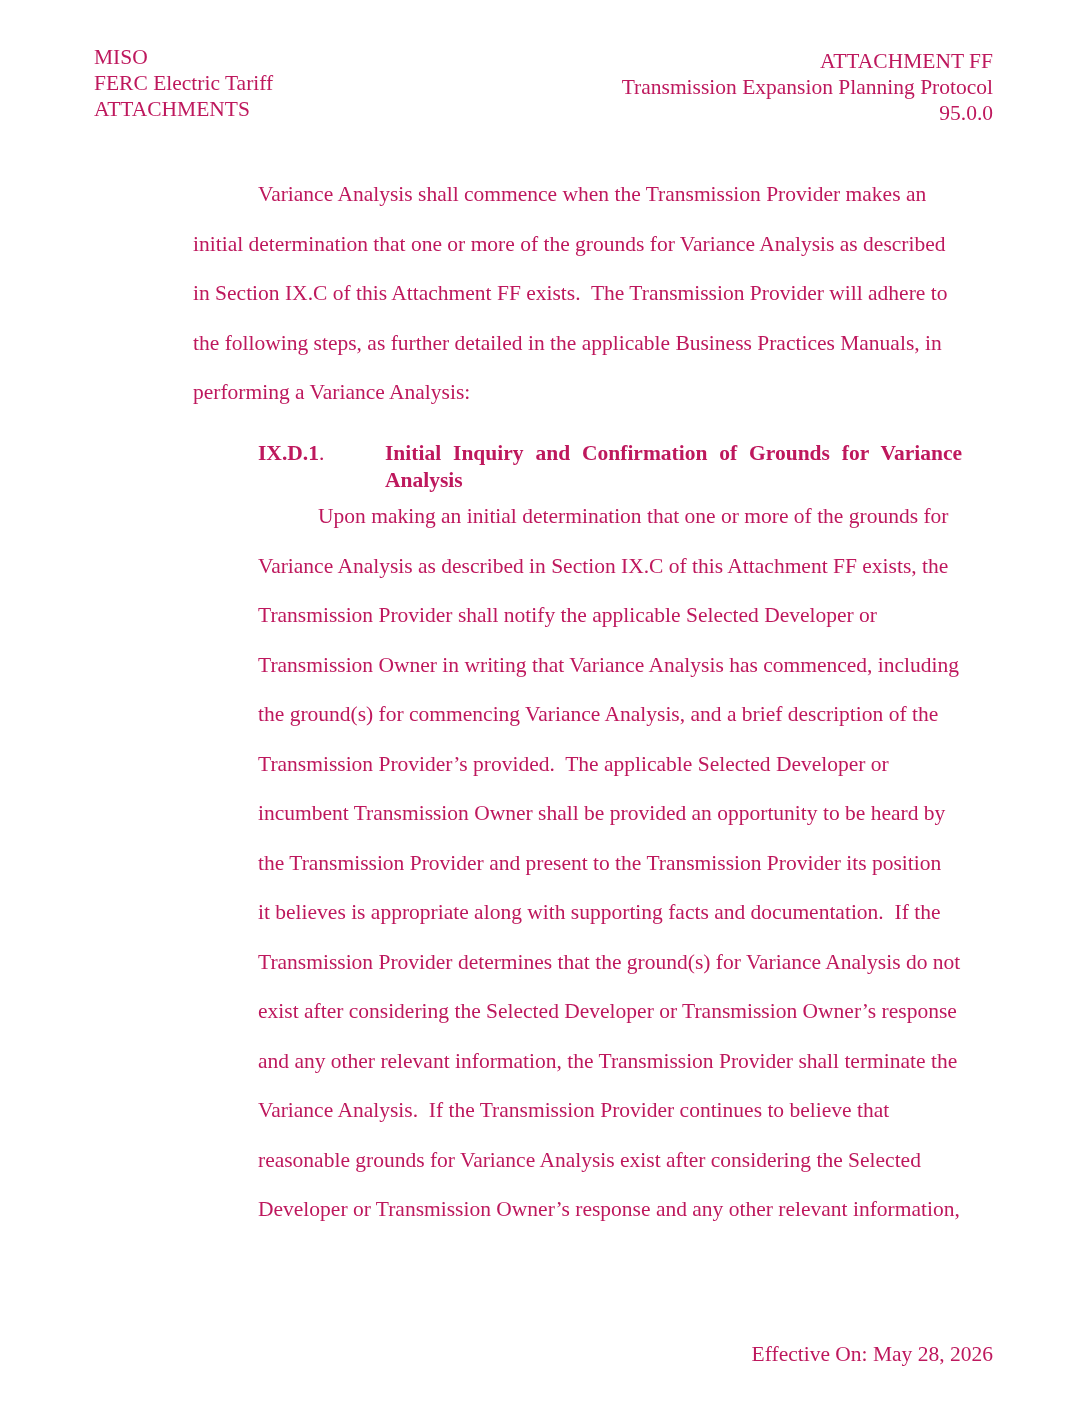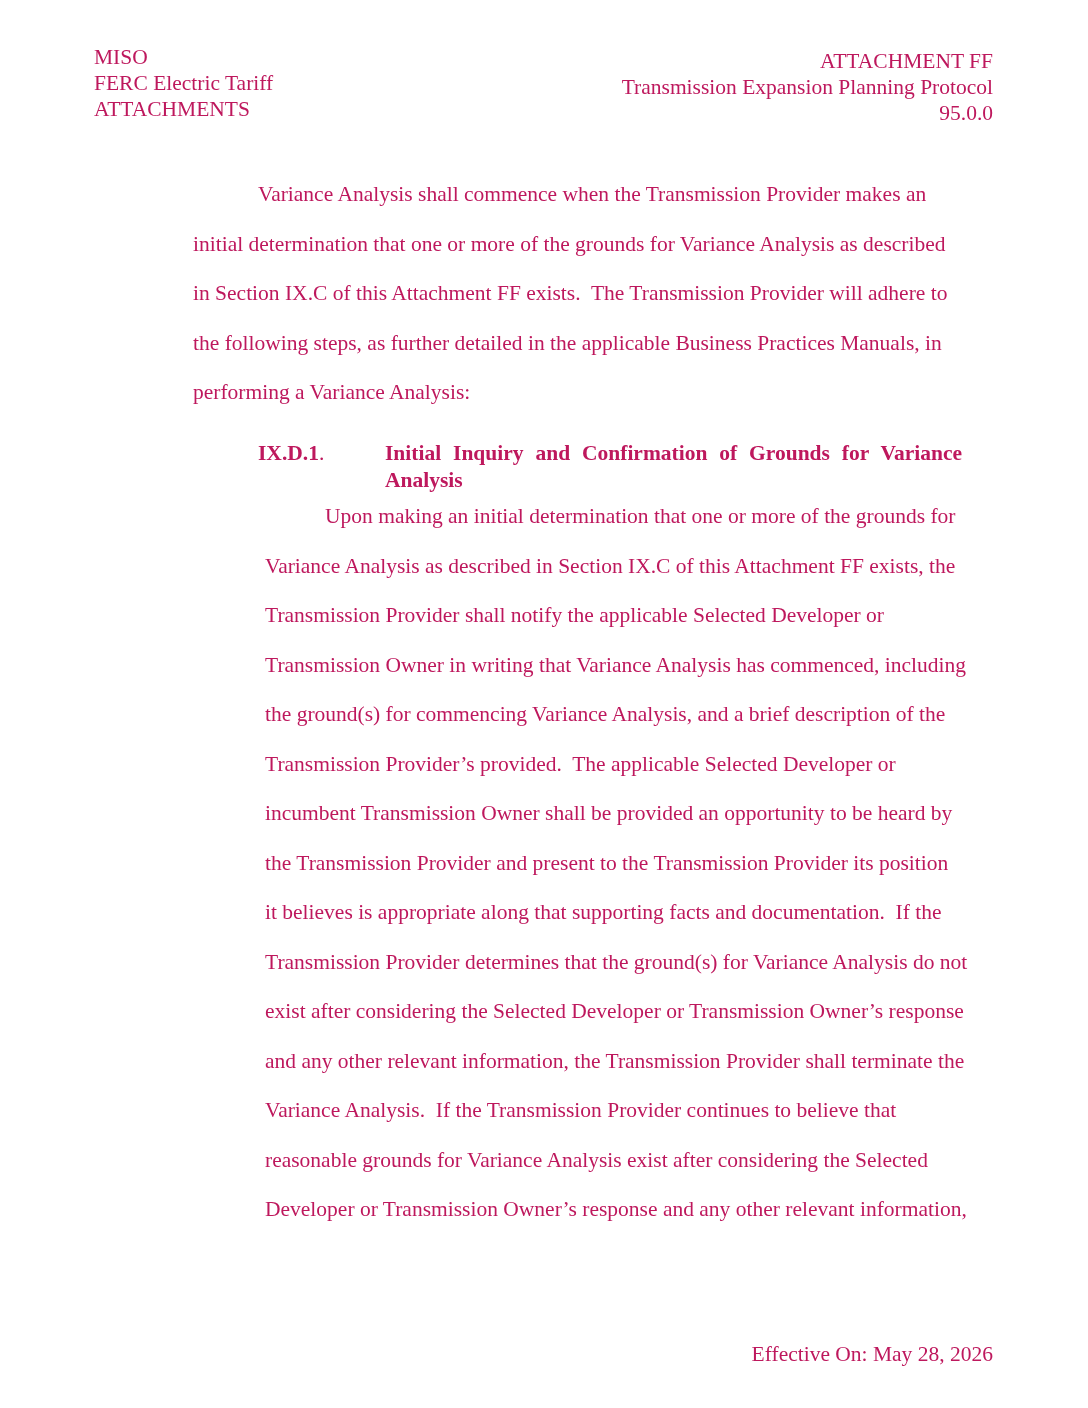--- a/index.html
+++ b/index.html
@@ -39,21 +39,21 @@
   .para-intro {
     position: absolute;
     left: 193px;
     top: 170px;
     width: 790px;
     line-height: 49.5px;
   }
   .para-intro .line:first-child { text-indent: 65px; }
   .para-detail {
     position: absolute;
-    left: 265px;
+    left: 258px;
     top: 492px;
     width: 725px;
     line-height: 49.5px;
   }
   .para-detail .line:first-child { text-indent: 60px; }
 
   
   .section-heading {
     position: absolute;
     left: 258px;
@@ -124,21 +124,21 @@
 
   <div class="para para-detail">
       <div class="line">Upon making an initial determination that one or more of the grounds for</div>
       <div class="line">Variance Analysis as described in Section IX.C of this Attachment FF exists, the</div>
       <div class="line">Transmission Provider shall notify the applicable Selected Developer or</div>
       <div class="line">Transmission Owner in writing that Variance Analysis has commenced, including</div>
       <div class="line">the ground(s) for commencing Variance Analysis, and a brief description of the</div>
       <div class="line">Transmission Provider’s provided.  The applicable Selected Developer or</div>
       <div class="line">incumbent Transmission Owner shall be provided an opportunity to be heard by</div>
       <div class="line">the Transmission Provider and present to the Transmission Provider its position</div>
-      <div class="line">it believes is appropriate along that supporting facts and documentation.  If the</div>
+      <div class="line">it believes is appropriate along with supporting facts and documentation.  If the</div>
       <div class="line">Transmission Provider determines that the ground(s) for Variance Analysis do not</div>
       <div class="line">exist after considering the Selected Developer or Transmission Owner’s response</div>
       <div class="line">and any other relevant information, the Transmission Provider shall terminate the</div>
       <div class="line">Variance Analysis.  If the Transmission Provider continues to believe that</div>
       <div class="line">reasonable grounds for Variance Analysis exist after considering the Selected</div>
       <div class="line">Developer or Transmission Owner’s response and any other relevant information,</div>
     </div>
 
   <div class="footer">Effective On: May 28, 2026</div>
 

